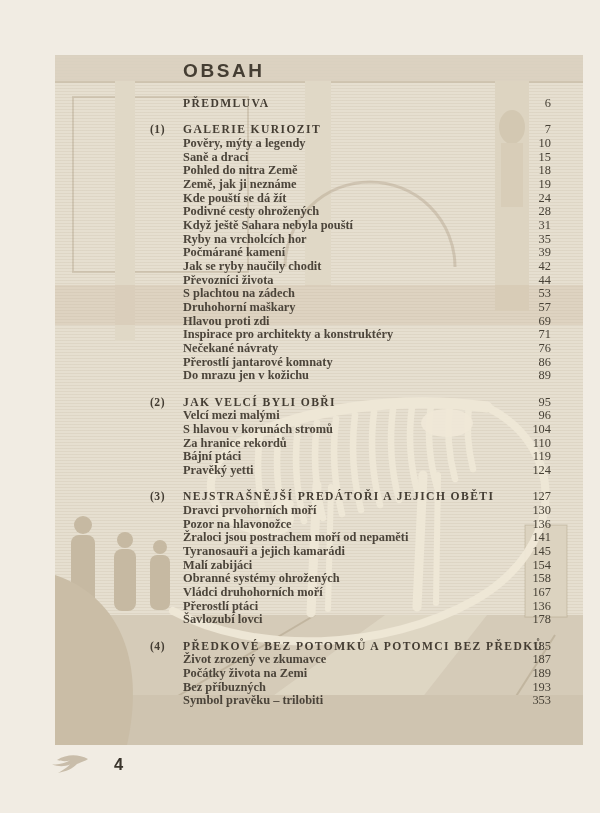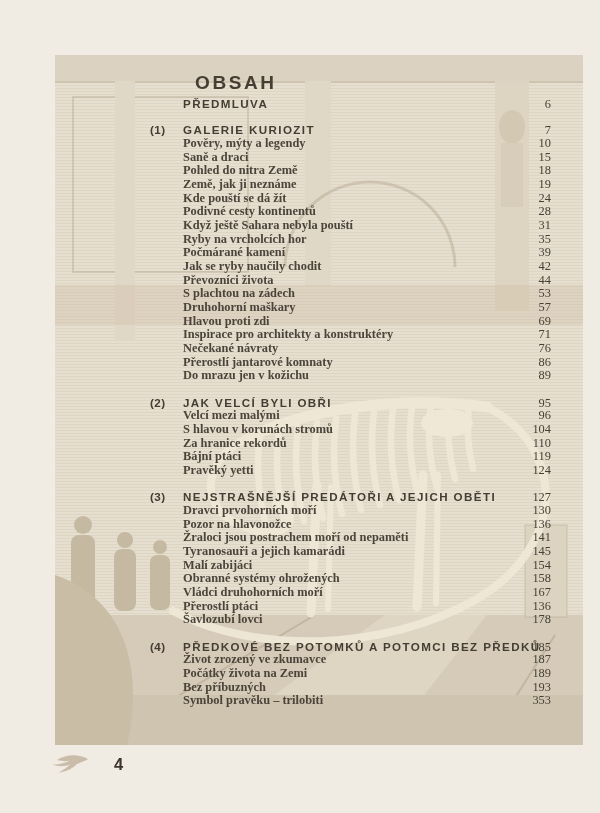--- a/index.html
+++ b/index.html
@@ -4,29 +4,29 @@
 <style>
   html,body{margin:0;padding:0;background:#f1ece3;}
   .page{position:relative;width:600px;height:813px;background:#f1ece3;overflow:hidden;
         font-family:"Liberation Serif",serif;}
 
   
   .artwork{position:absolute;left:55px;top:55px;width:528px;height:690px;
            background:repeating-linear-gradient(180deg, rgba(167,150,122,.13) 0 1px, rgba(0,0,0,0) 1px 3px),#e6dfd0;}
   .artwork svg{display:block;width:100%;height:100%;}
 
-  .title{position:absolute;left:183px;top:60px;margin:12px;
+  .title{position:absolute;left:183px;top:60px;margin:0;
          font-family:"Liberation Sans",sans-serif;font-size:19px;font-weight:700;
          letter-spacing:2.6px;color:#453e33;}
 
   .toc{position:absolute;left:150px;top:97px;width:401px;}
   .row{display:flex;align-items:baseline;height:13.68px;line-height:13.68px;}
   .num{width:33px;flex:none;}
   .label{flex:1;min-width:0;white-space:nowrap;font-size:12.4px;color:#4b443a;font-weight:bold;}
-  .heading-label{font-family:Liberation Sans, sans-serif;font-weight:700;
+  .heading-label{font-family:Liberation Serif, serif;font-weight:700;
                  font-size:11.6px;letter-spacing:1.4px;color:#443d33;}
   .num.heading-label{letter-spacing:.5px;}
   .pageno{flex:none;min-width:30px;text-align:right;font-size:12.4px;color:#474136;}
   .section{margin-top:12.6px;}
 
   .footer{position:absolute;left:50px;top:752px;display:flex;align-items:center;gap:24px;}
   .bird{display:block;}
   .folio{font-family:"Liberation Sans",sans-serif;font-weight:700;font-size:16.5px;color:#3a342c;}
 </style>
 </head>
@@ -127,21 +127,21 @@
             <span class="label">Země, jak ji neznáme</span>
             <span class="pageno">19</span>
           </div>
           <div class="row">
             <span class="num"></span>
             <span class="label">Kde pouští se dá žít</span>
             <span class="pageno">24</span>
           </div>
           <div class="row">
             <span class="num"></span>
-            <span class="label">Podivné cesty kontinentů</span>
+            <span class="label">Podivné cesty ohrožených</span>
             <span class="pageno">28</span>
           </div>
           <div class="row">
             <span class="num"></span>
             <span class="label">Když ještě Sahara nebyla pouští</span>
             <span class="pageno">31</span>
           </div>
           <div class="row">
             <span class="num"></span>
             <span class="label">Ryby na vrcholcích hor</span>

